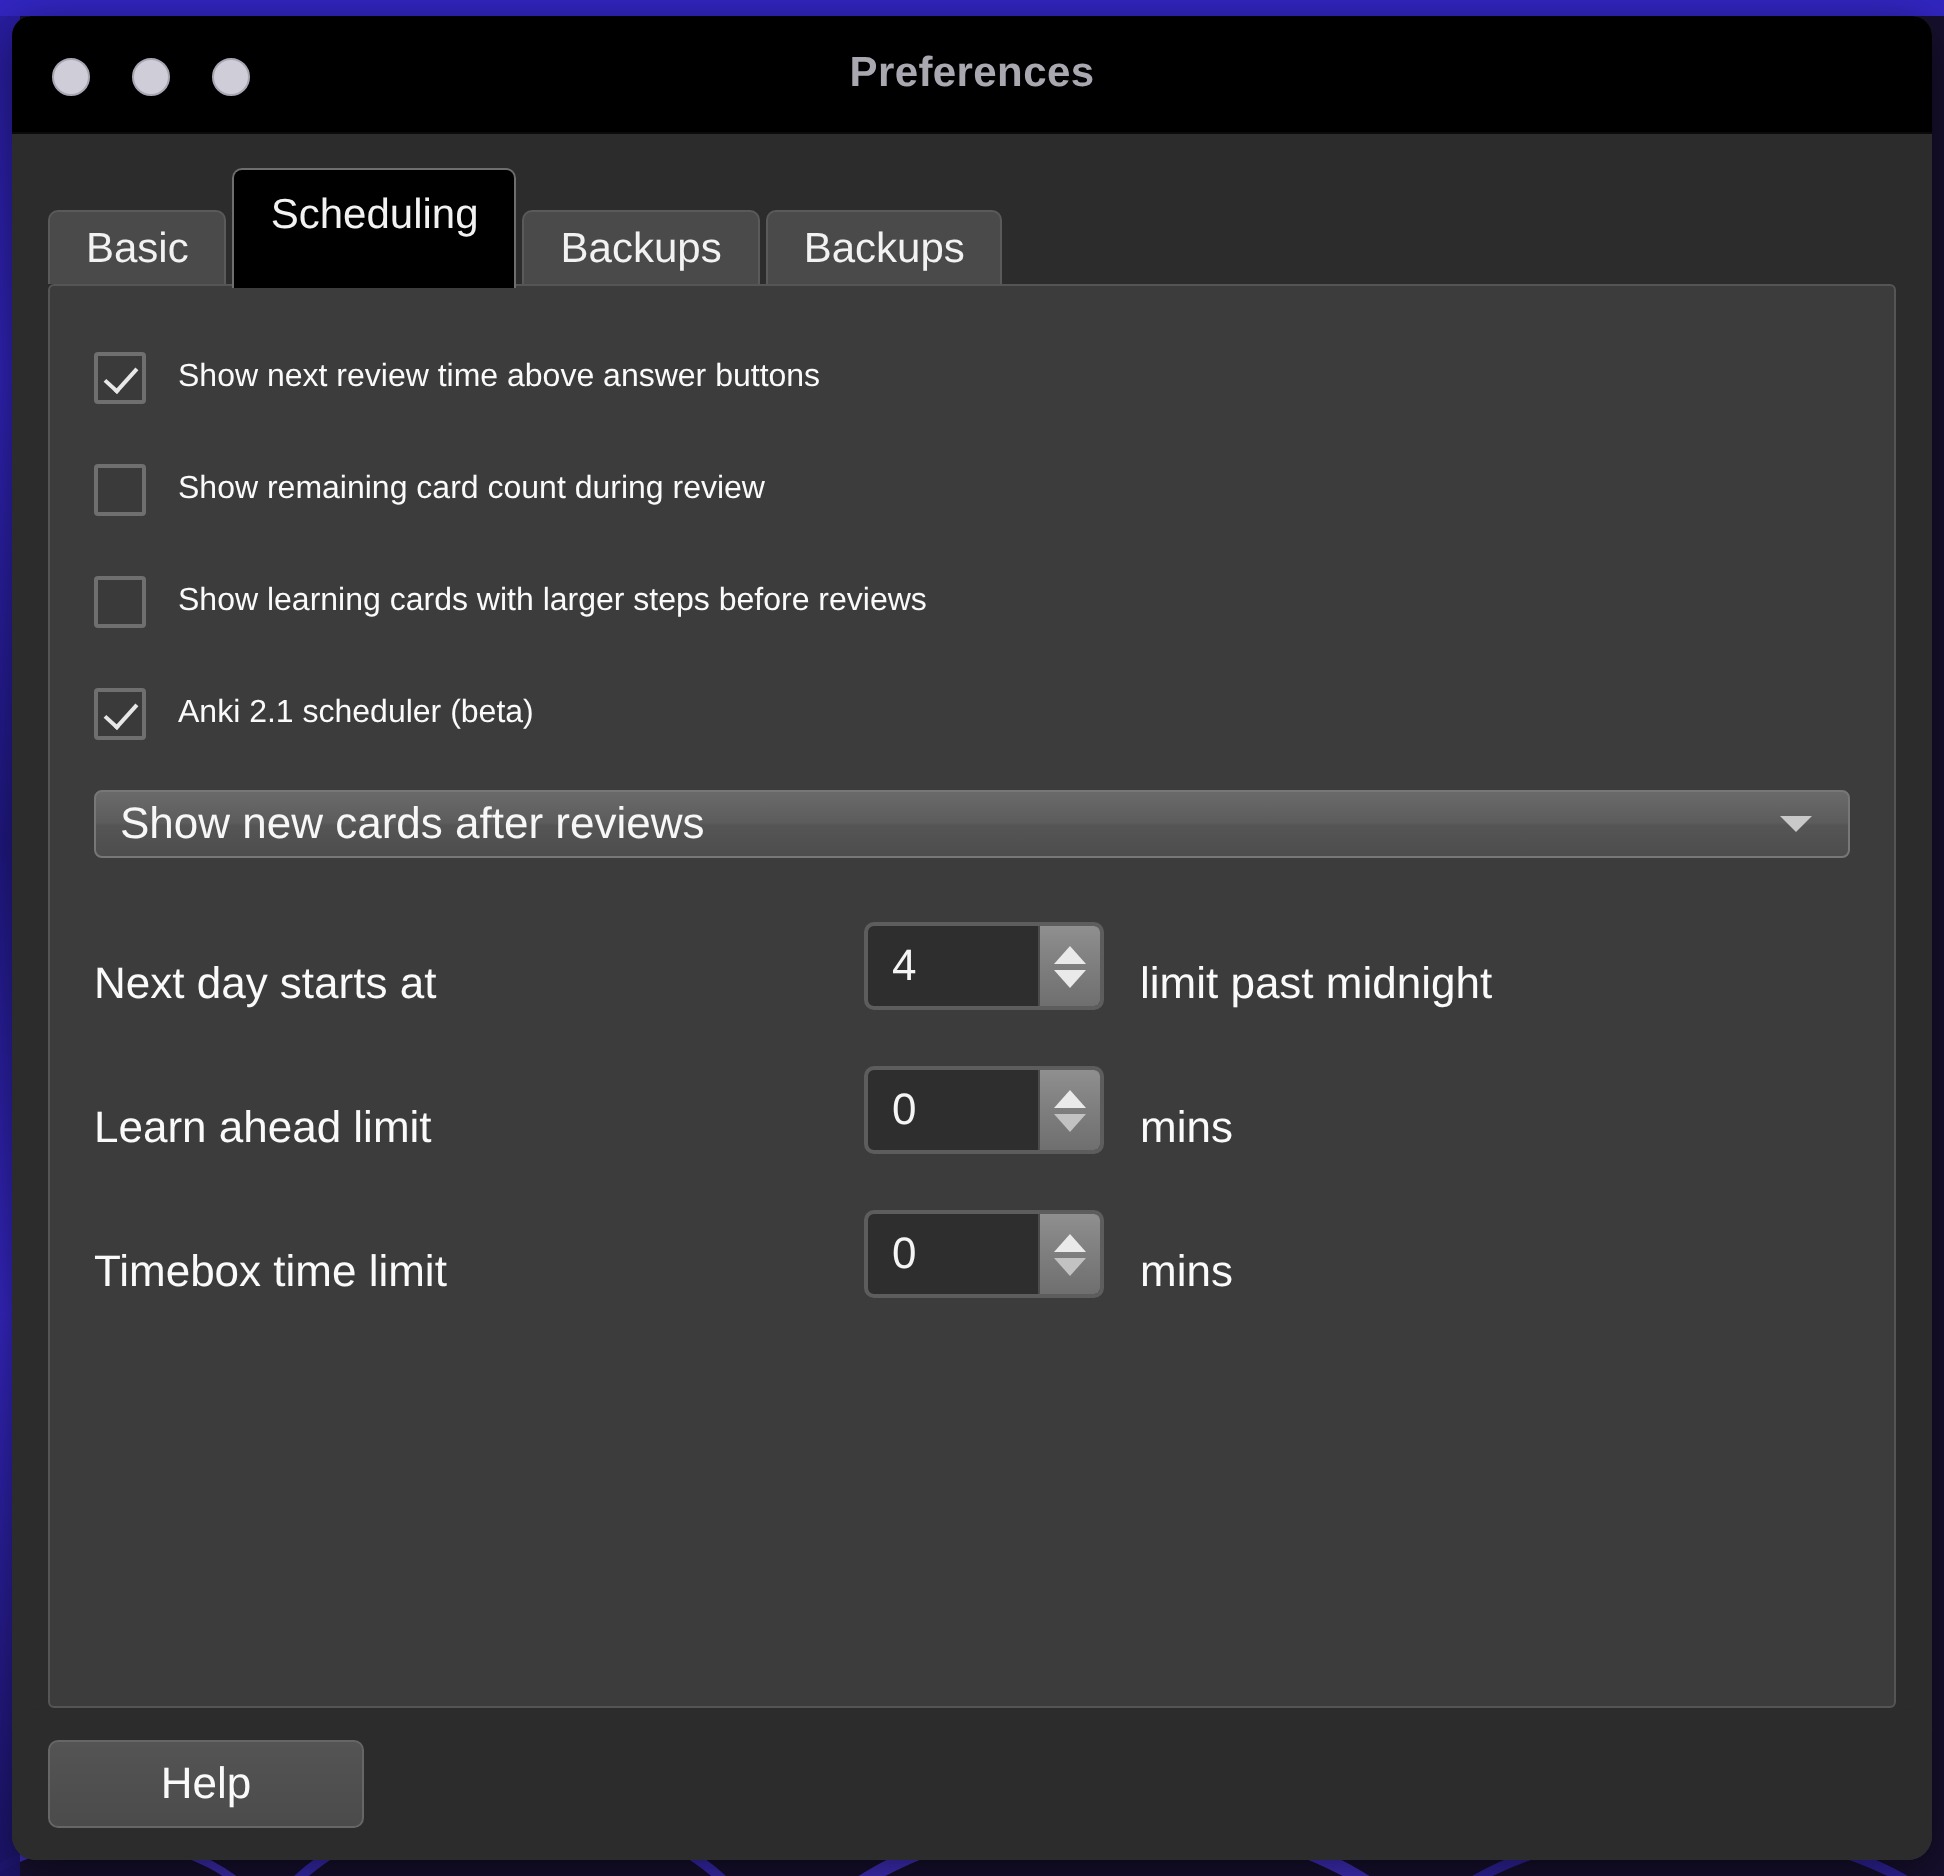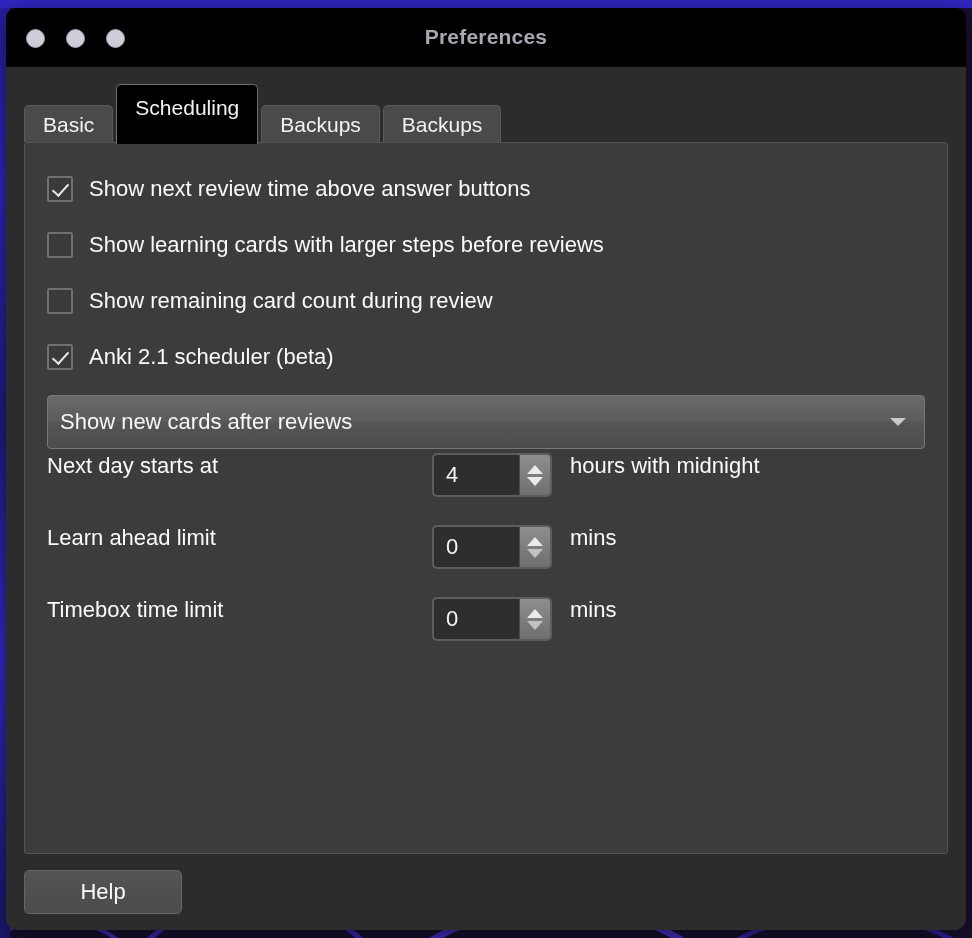--- a/index.html
+++ b/index.html
@@ -166,29 +166,29 @@
   .cbox.on::after {
     content: "";
     position: absolute;
     left: 7px; top: 2px;
     width: 7px; height: 14px;
     border: solid #e8e8e8;
     border-width: 0 2.6px 2.6px 0;
     transform: rotate(42deg);
   }
   .cblabel {
-    font-size: 22px;
+    font-size: 16px;
     color: #fafafa;
     white-space: nowrap;
   }
 
   
   #combo-wrap { padding: 10px 0 4px 0; }
   .combo {
-    height: 54px;
+    height: 34px;
     border: 1px solid #777;
     border-radius: 4px;
     background: linear-gradient(180deg,#6a6a6a 0%,#5c5c5c 48%,#555555 52%,#4d4d4d 100%);
     display: flex;
     align-items: center;
     padding: 0 10px 0 12px;
     box-sizing: border-box;
     cursor: default;
   }
   .combo-text {
@@ -202,21 +202,21 @@
     border-left: 8px solid transparent;
     border-right: 8px solid transparent;
     border-top: 8px solid #c9c9c9;
     margin-right: 8px;
     flex: 0 0 auto;
   }
 
   
   .spinrow {
     display: flex;
-    align-items: flex-start;
+    align-items: flex-end;
     height: 72px;
   }
   .spin-label {
     font-size: 22px;
     color: #fafafa;
     width: 385px;
     flex: 0 0 auto;
     white-space: nowrap;
   }
   .spin {
@@ -324,26 +324,26 @@
 
     <div id="panel">
 
       <div class="checkrow">
         <span class="cbox on"></span>
         <span class="cblabel">Show next review time above answer buttons</span>
       </div>
 
       <div class="checkrow">
         <span class="cbox"></span>
-        <span class="cblabel">Show learning cards with larger steps before reviews</span>
+        <span class="cblabel">Show remaining card count during review</span>
       </div>
 
       <div class="checkrow">
         <span class="cbox"></span>
-        <span class="cblabel">Show remaining card count during review</span>
+        <span class="cblabel">Show learning cards with larger steps before reviews</span>
       </div>
 
       <div class="checkrow">
         <span class="cbox on"></span>
         <span class="cblabel">Anki 2.1 scheduler (beta)</span>
       </div>
 
 
       <div id="combo-wrap">
         <div class="combo">
@@ -354,21 +354,21 @@
 
       <div class="spinrow">
         <span class="spin-label">Next day starts at</span>
         <span class="spin">
           <span class="spin-value">4</span>
           <span class="spin-btns">
             <span class="spin-up"></span>
             <span class="spin-down"></span>
           </span>
         </span>
-        <span class="spin-unit">hours with midnight</span>
+        <span class="spin-unit">limit past midnight</span>
       </div>
 
       <div class="spinrow">
         <span class="spin-label">Learn ahead limit</span>
         <span class="spin">
           <span class="spin-value">0</span>
           <span class="spin-btns">
             <span class="spin-up"></span>
             <span class="spin-down dim"></span>
           </span>

